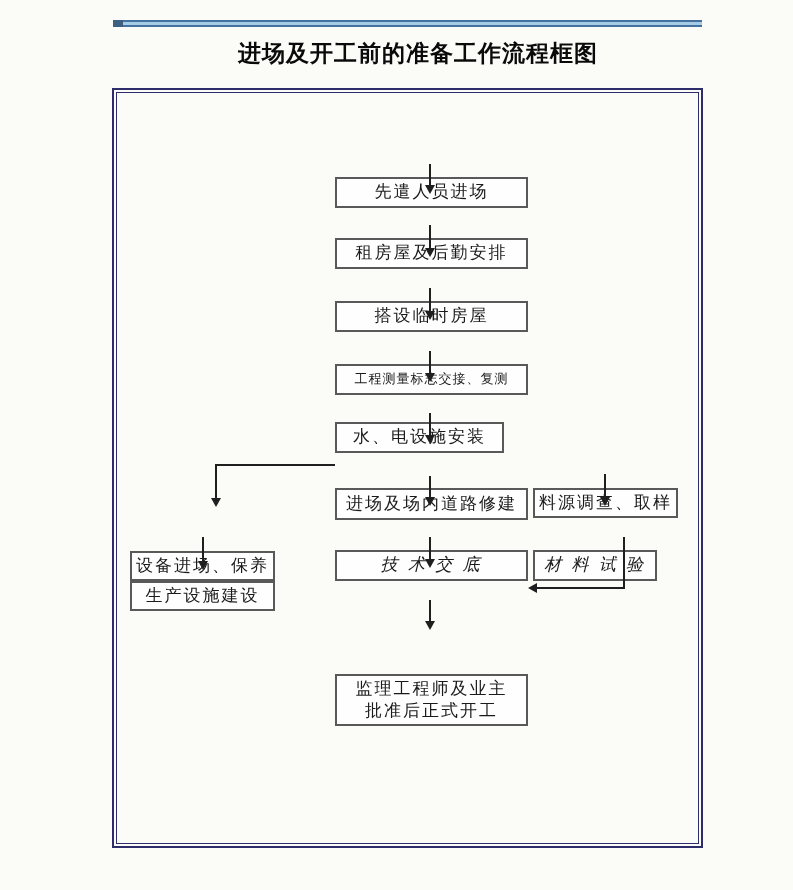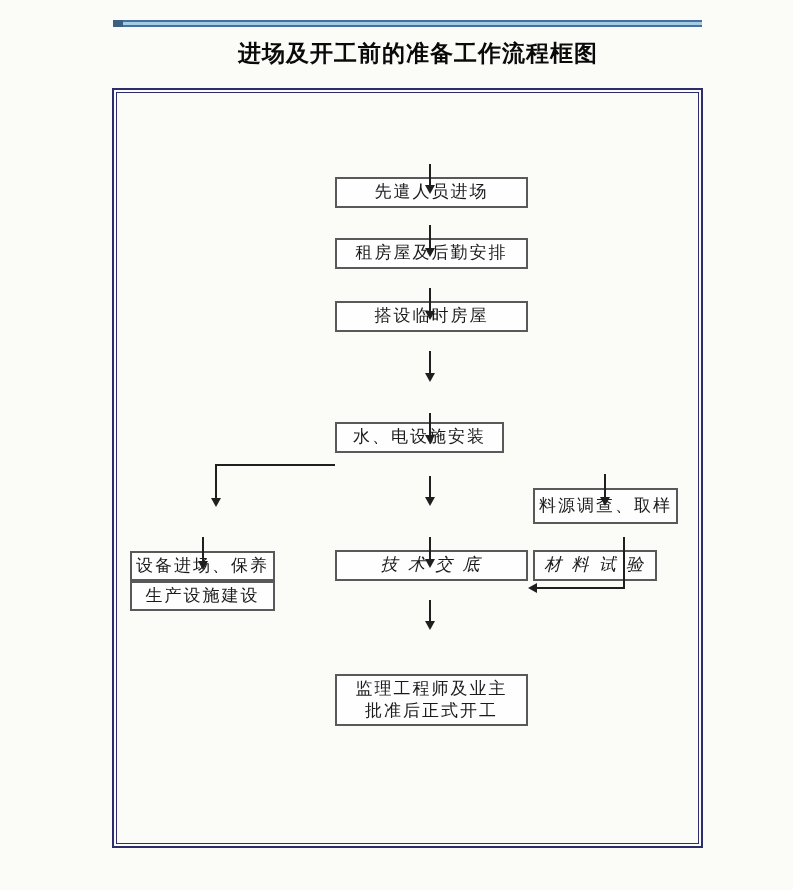--- a/index.html
+++ b/index.html
@@ -96,45 +96,51 @@
   </div>
 
   <div class="node" style="left:335px;top:194px;width:193px;height:31px">
     <span>租房屋及后勤安排</span>
   </div>
 
   <div class="node" style="left:335px;top:257px;width:193px;height:31px">
     <span>搭设临时房屋</span>
   </div>
 
+  <div class="node small" style="left:335px;top:320px;width:193px;height:31px">
+    <span>工程测量标志交接、复测</span>
+  </div>
 
   <div class="node" style="left:335px;top:378px;width:169px;height:31px">
     <span>水、电设施安装</span>
   </div>
 
+  <div class="node" style="left:335px;top:444px;width:193px;height:32px">
+    <span>进场及场内道路修建</span>
+  </div>
 
   <div class="node spaced" style="left:335px;top:506px;width:193px;height:31px">
     <span>技 术 交 底</span>
   </div>
 
 
   <div class="node" style="left:335px;top:630px;width:193px;height:52px">
     <span>监理工程师及业主</span>
     <span>批准后正式开工</span>
   </div>
 
   <div class="node" style="left:130px;top:507px;width:145px;height:30px">
     <span>设备进场、保养</span>
   </div>
 
   <div class="node" style="left:130px;top:537px;width:145px;height:30px">
     <span>生产设施建设</span>
   </div>
 
-  <div class="node" style="left:533px;top:444px;width:145px;height:36px">
+  <div class="node" style="left:533px;top:444px;width:145px;height:30px">
     <span>料源调查、取样</span>
   </div>
 
   <div class="node spaced" style="left:533px;top:506px;width:124px;height:31px">
     <span>材 料 试 验</span>
   </div>
 
   <div class="vline" style="left:429px;top:164px;height:21px"></div>
   <div class="arrow-down" style="left:425px;top:185px"></div>
 

